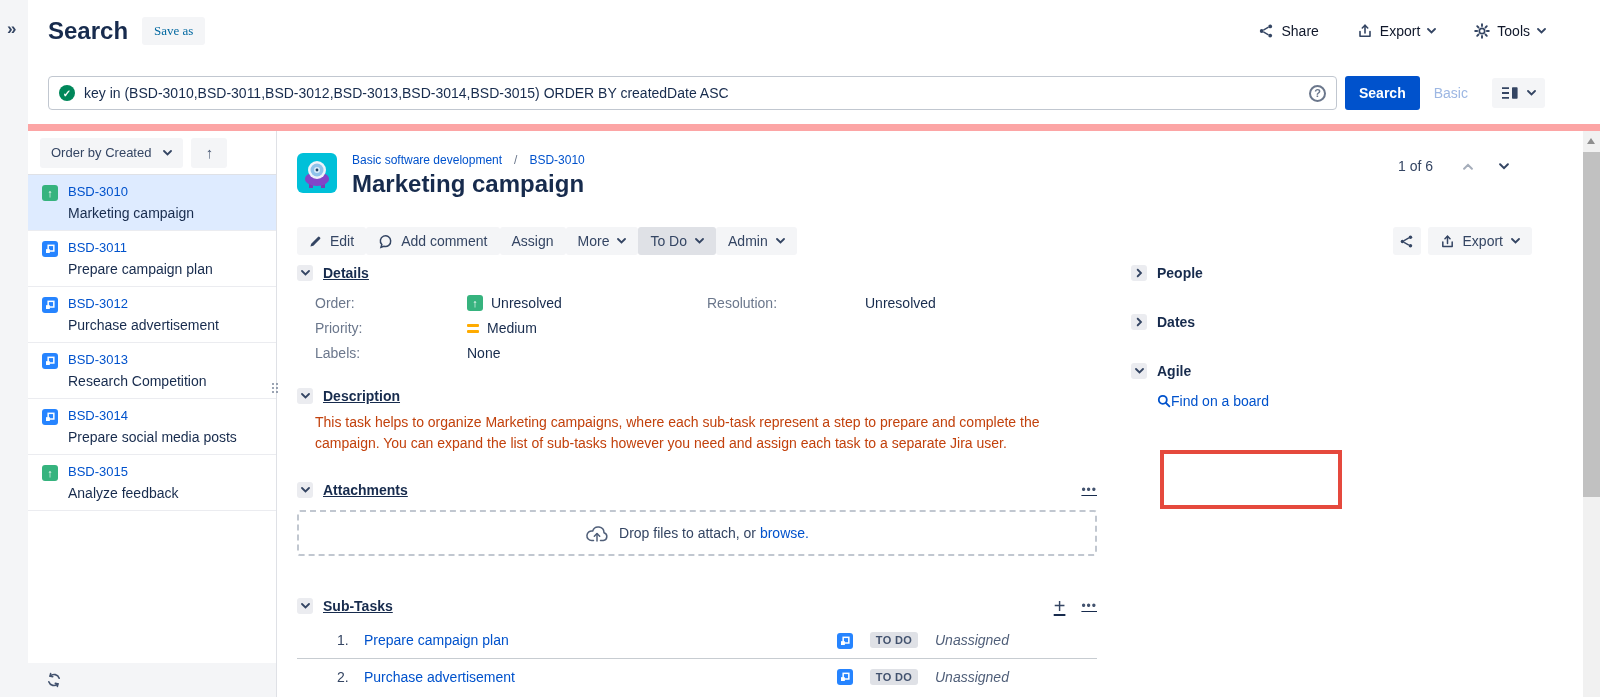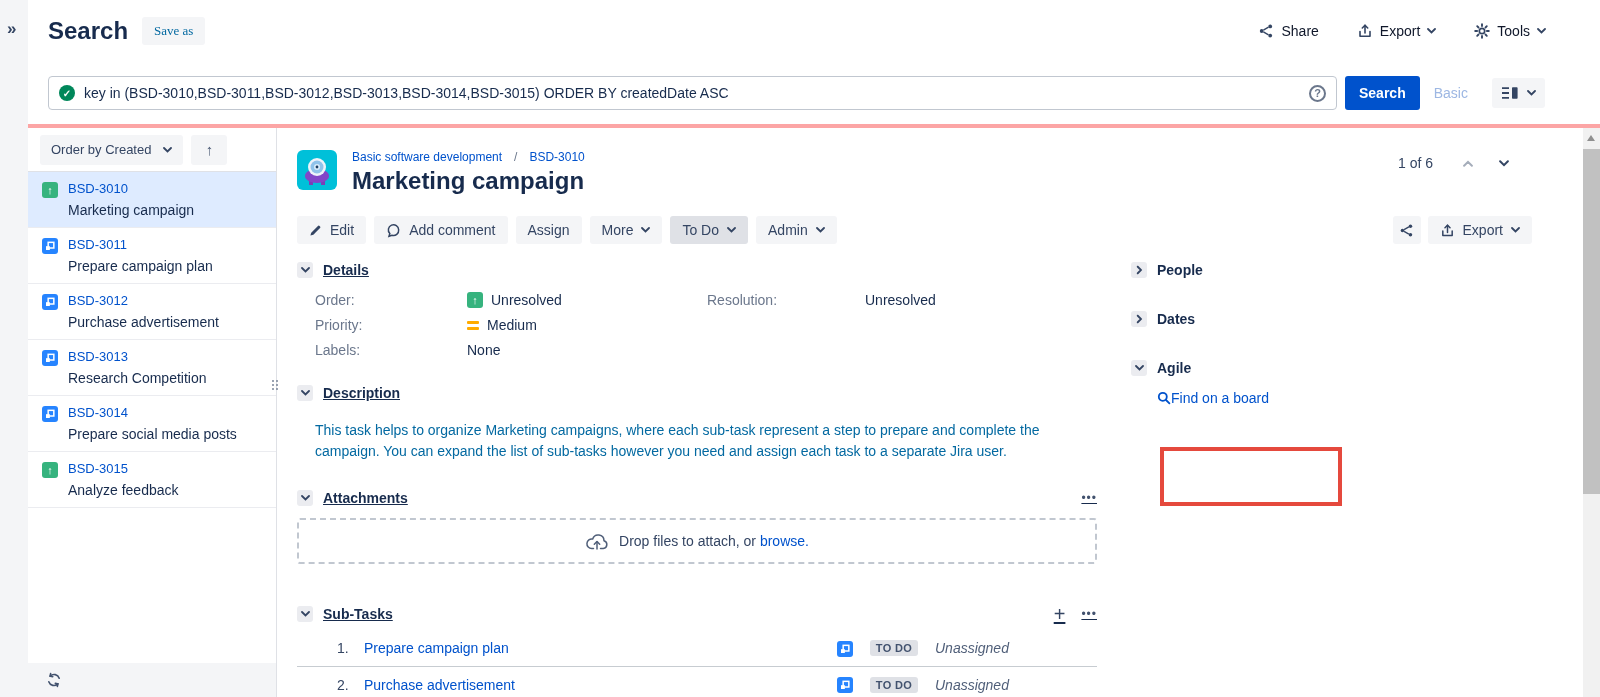--- a/index.html
+++ b/index.html
@@ -23,21 +23,21 @@
   .search-row { position:absolute; left:28px; top:62px; right:0; height:62px; display:flex; align-items:center; padding:0 55px 0 20px; }
   .jql-box { width:1289px; height:34px; border:1px solid #c1c7d0; border-radius:4px; display:flex; align-items:center; gap:9px; padding:0 10px; background:#fff; }
   .jql-check { width:16px; height:16px; border-radius:50%; background:#00875a; color:#fff; font-size:10px; font-weight:700; display:flex; align-items:center; justify-content:center; flex:none; }
   .jql-input { flex:1; border:none; outline:none; font-family:inherit; font-size:14px; color:#172b4d; background:transparent; }
   .jql-help { width:17px; height:17px; border-radius:50%; border:2px solid #6b778c; color:#6b778c; font-size:11px; font-weight:700; display:flex; align-items:center; justify-content:center; flex:none; cursor:pointer; }
   .search-btn { height:34px; margin-left:8px; padding:0 14px; background:var(--accent); color:#fff; border:none; border-radius:3px; font-size:14px; font-weight:700; font-family:inherit; cursor:pointer; }
   .basic-link { margin-left:14px; font-size:14px; color:#9db7e3; cursor:pointer; }
   .view-toggle { margin-left:auto; height:30px; padding:0 9px; background:#f4f5f7; border:none; border-radius:3px; color:#344563; display:flex; align-items:center; gap:8px; cursor:pointer; }
 
   
-  .workspace { position:absolute; left:28px; top:124px; right:0; bottom:0; border-top:4px solid #fca5a5; display:flex; }
+  .workspace { position:absolute; left:28px; top:124px; right:0; bottom:0; border-top:7px solid #fca5a5; display:flex; }
 
   
   .issue-list-panel { width:249px; border-right:1px solid #dfe1e6; display:flex; flex-direction:column; background:#fff; }
   .sort-bar { height:44px; flex:none; display:flex; align-items:center; gap:8px; padding:0 12px; border-bottom:1px solid #dfe1e6; }
   .order-btn { height:30px; background:#f4f5f7; border:none; border-radius:3px; padding:0 11px; font-size:13px; color:#344563; font-family:inherit; display:flex; align-items:center; gap:12px; cursor:pointer; }
   .sort-dir-btn { height:30px; width:36px; background:#f4f5f7; border:none; border-radius:3px; color:#505f79; font-size:15px; cursor:pointer; }
   .issue-items { flex:1; overflow:hidden; }
   .issue-item { display:flex; gap:10px; padding:9px 10px 9px 14px; border-bottom:1px solid #ebecf0; cursor:pointer; }
   .issue-item.selected { background:var(--selected-row); }
   .type-badge { width:16px; height:16px; border-radius:3px; flex:none; margin-top:1px; display:flex; align-items:center; justify-content:center; color:#fff; font-size:11px; font-weight:700; line-height:1; }
@@ -56,21 +56,21 @@
   .breadcrumb { font-size:12px; display:flex; align-items:center; gap:12px; }
   .breadcrumb .bc-link { color:var(--accent); cursor:pointer; text-decoration:none; }
   .breadcrumb .sep { color:#6b778c; }
   .issue-title { font-size:24px; font-weight:700; margin-top:3px; }
   .pager { position:absolute; top:27px; right:68px; display:flex; align-items:center; font-size:14px; color:#344563; }
   .pager .count { margin-right:24px; }
   .pager-btn { background:none; border:none; padding:4px 6px; cursor:pointer; }
   .pager-btn.prev { color:#a5adba; margin-right:14px; }
   .pager-btn.next { color:#344563; }
 
-  .toolbar { position:absolute; left:20px; top:88px; right:51px; display:flex; align-items:center; gap:8px; }
+  .toolbar { position:absolute; left:20px; top:96px; right:51px; display:flex; align-items:center; }
   .btn { height:28px; background:#f4f5f7; border:none; border-radius:3px; padding:0 12px; font-size:14px; color:#344563; font-family:inherit; display:inline-flex; align-items:center; gap:8px; cursor:pointer; }
   .btn.status { background:#dfe1e6; }
   .toolbar-right { margin-left:auto; display:flex; gap:7px; }
   .icon-btn { width:28px; padding:0; justify-content:center; }
   .chev { flex:none; }
 
   
   .main-col { position:absolute; left:20px; top:134px; width:800px; }
   .section-head { display:flex; align-items:center; gap:10px; font-size:14px; font-weight:700; color:#172b4d;text-decoration:underline; }
   .twisty { width:16px; height:16px; border-radius:3px; background:#ebecf0; color:#344563; display:flex; align-items:center; justify-content:center; flex:none; cursor:pointer; }
@@ -79,21 +79,21 @@
   .mini-btn { background:none; border:none; color:#3b5998; font-size:12px; letter-spacing:1px; cursor:pointer; color:#42526e; }
   .plus-btn { background:none; border:none; font-size:20px; color:#344563; cursor:pointer; line-height:1; }
 
   .fields { margin:13px 0 0 18px; display:grid; grid-template-columns:152px 240px 158px auto; row-gap:9px; font-size:14px; align-items:center; }
   .f-label { color:#6b778c; }
   .f-value { color:#172b4d; display:flex; align-items:center; gap:8px; }
   .prio-medium { width:12px; display:flex; flex-direction:column; gap:3px; }
   .prio-medium i { height:3px; background:var(--priority-orange); border-radius:1px; }
 
   .desc-section { margin-top:27px; }
-  .desc-text { margin:19px 0 0 18px; width:740px; font-size:14px; line-height:21px; color:#0369a1; }
+  .desc-text { margin:8px 0 0 18px; width:740px; font-size:14px; line-height:21px; color:#c2410c; }
 
   .attach-section { margin-top:28px; }
   .dropzone { margin-top:12px; height:46px; border:2px dashed #c1c7d0; border-radius:3px; display:flex; align-items:center; justify-content:center; gap:10px; font-size:14px; color:#344563; }
   .browse-link { color:var(--accent); cursor:pointer; }
 
   .subtasks-section { margin-top:40px; }
   .st-row { display:flex; align-items:center; height:36px; margin-top:6px; font-size:14px; }
   .st-row + .st-row { border-top:1px solid #c7ccd1; margin-top:0; }
   .st-num { margin-left:40px; width:27px; color:#344563; }
   .st-title { color:var(--accent); cursor:pointer; }

